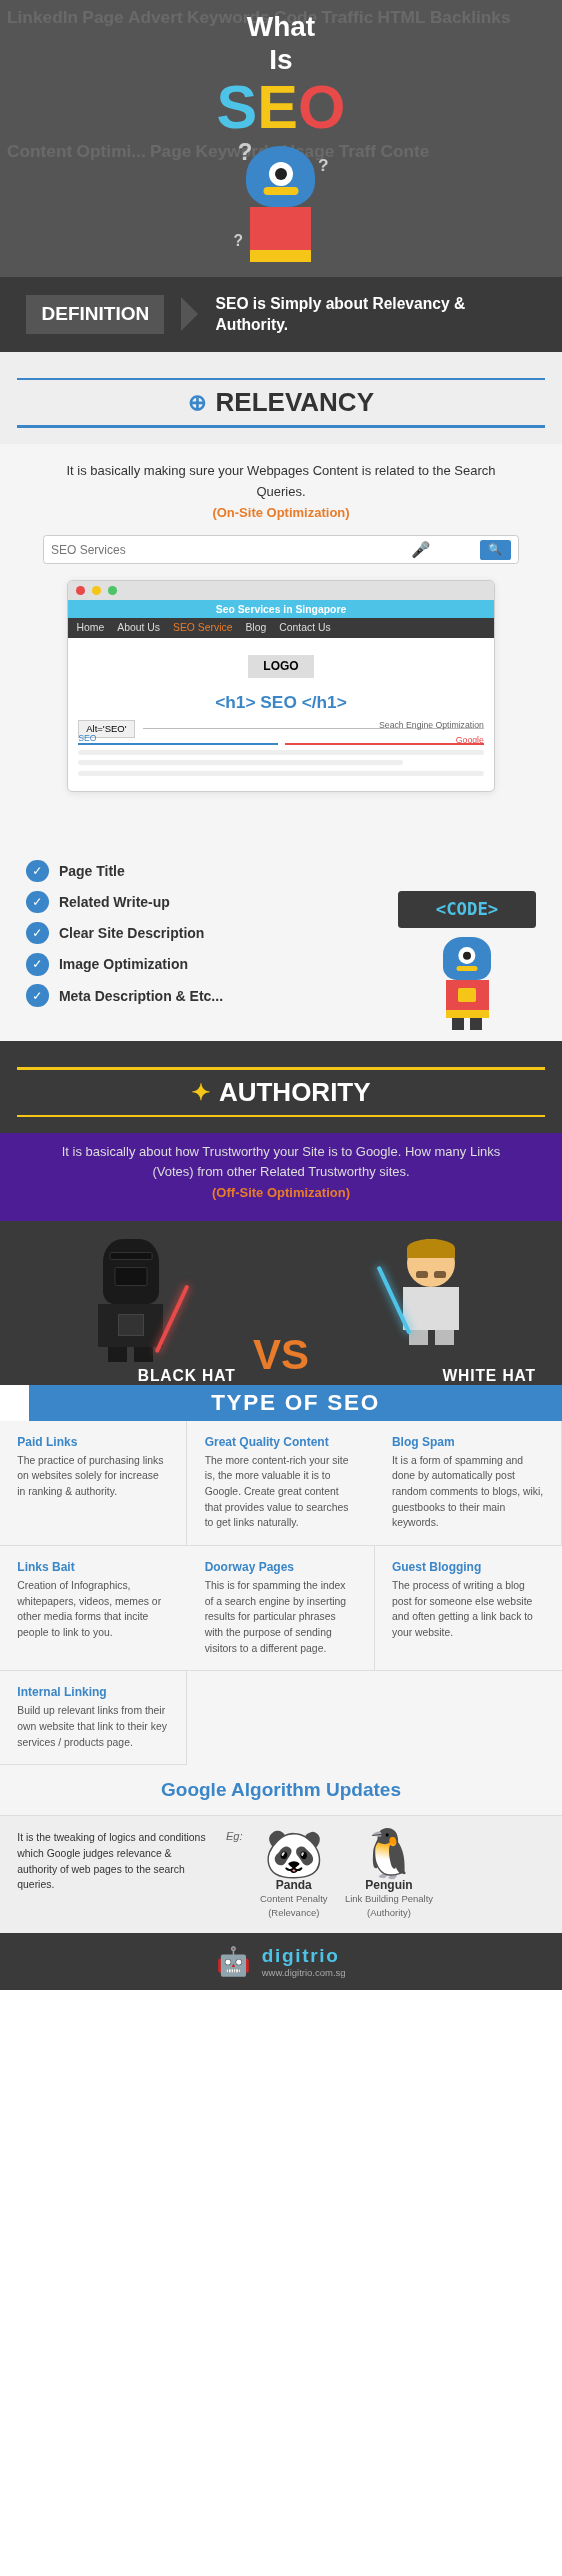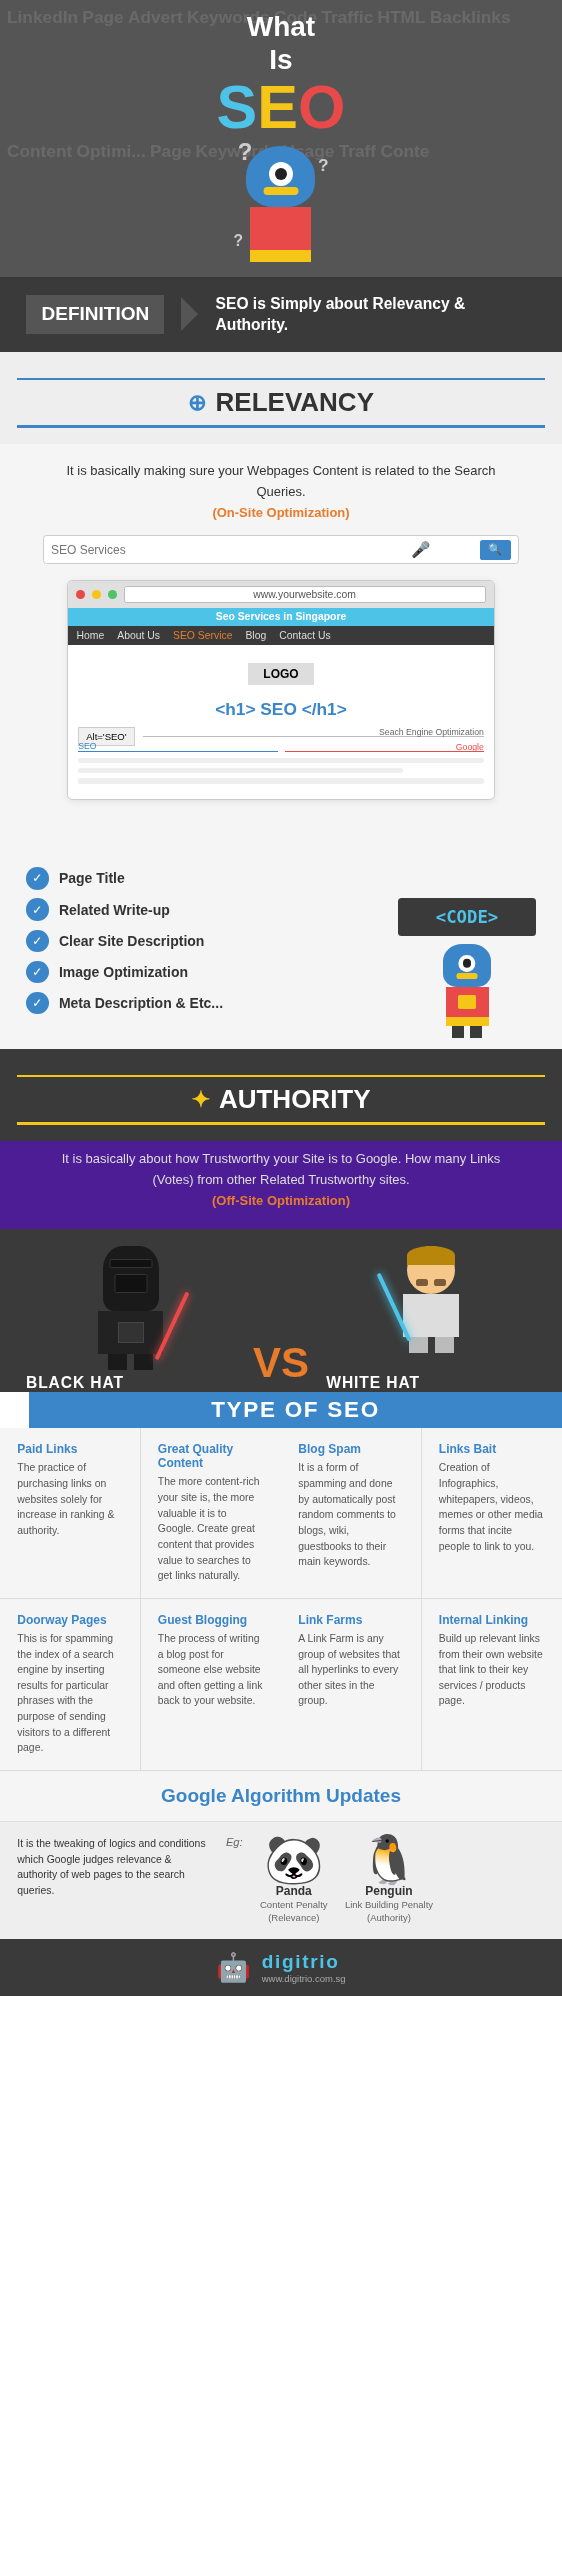--- a/index.html
+++ b/index.html
@@ -417,21 +417,21 @@
     
     .hats-section {
       background: #3a3a3a;
       display: flex;
       align-items: flex-end;
       justify-content: center;
       padding: 17.3px 26px 0;
       gap: 17.3px;
     }
     .hat-side {
-      text-align: left;
+      text-align: right;
       flex: 1;
     }
     .hat-label {
       font-size: 15.6px;
       font-weight: 900;
       color: #fff;
       margin-top: 7px;
       letter-spacing: 0.9px;
     }
     .vs-text {
@@ -451,21 +451,21 @@
       font-size: 22.5px;
       font-weight: 900;
       color: #fff;
       letter-spacing: 1.7px;
     }
 
     
     .seo-types-grid {
       background: #f5f5f5;
       display: grid;
-      grid-template-columns: 1fr 1fr 1fr 1fr;
+      grid-template-columns: 1fr 1fr 1fr;
       padding: 0;
     }
     .seo-type-item {
       padding: 14px 17.3px;
       border-bottom: 0.9px solid #ddd;
     }
     .seo-type-item:nth-child(odd) {
       border-right: 0.9px solid #ddd;
     }
     .seo-type-title {
@@ -649,21 +649,20 @@
     <input type="text" style="font-size: 12px; border: none; outline: none; flex: 1 1 0%;" placeholder="SEO Services">
     <span style="font-size:15.6px;color:#888;margin-right:7px;">🎤</span>
     <button class="search-btn">🔍</button>
   </div>
 
   <div class="mock-browser">
     <div class="browser-bar">
       <div class="browser-dot dot-red"></div>
       <div class="browser-dot dot-yellow"></div>
       <div class="browser-dot dot-green"></div>
-      <div class="browser-url">www.yourwebsite.com</div>
     </div>
     <div style="background:#4ec3e8;padding:3.5px 8.7px;font-size:10.4px;color:#fff;font-weight:bold;">Seo Services in Singapore</div>
     <div class="browser-nav">
       <span>Home</span>
       <span>About Us</span>
       <span class="active-nav">SEO Service</span>
       <span>Blog</span>
       <span>Contact Us</span>
     </div>
     <div class="browser-content">
@@ -815,24 +814,20 @@
       <div class="seo-type-title">Links Bait</div>
       <div class="seo-type-desc">Creation of Infographics, whitepapers, videos, memes or other media forms that incite people to link to you.</div>
     </div>
     <div class="seo-type-item">
       <div class="seo-type-title">Doorway Pages</div>
       <div class="seo-type-desc">This is for spamming the index of a search engine by inserting results for particular phrases with the purpose of sending visitors to a different page.</div>
     </div>
     <div class="seo-type-item">
       <div class="seo-type-title">Guest Blogging</div>
       <div class="seo-type-desc">The process of writing a blog post for someone else website and often getting a link back to your website.</div>
-    </div>
-    <div class="seo-type-item">
-      <div class="seo-type-title">Link Farms</div>
-      <div class="seo-type-desc">A Link Farm is any group of websites that all hyperlinks to every other sites in the group.</div>
     </div>
     <div class="seo-type-item">
       <div class="seo-type-title">Internal Linking</div>
       <div class="seo-type-desc">Build up relevant links from their own website that link to their key services / products page.</div>
     </div>
   </div>
 
 <div class="algo-section">
   <div class="algo-header">
     <div class="algo-title">Google Algorithm Updates</div>

